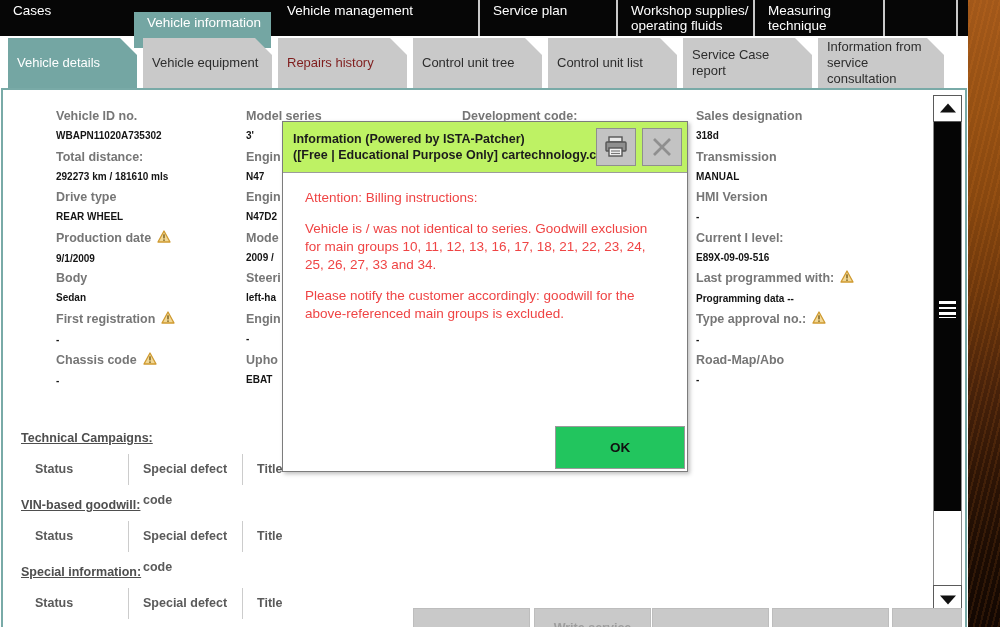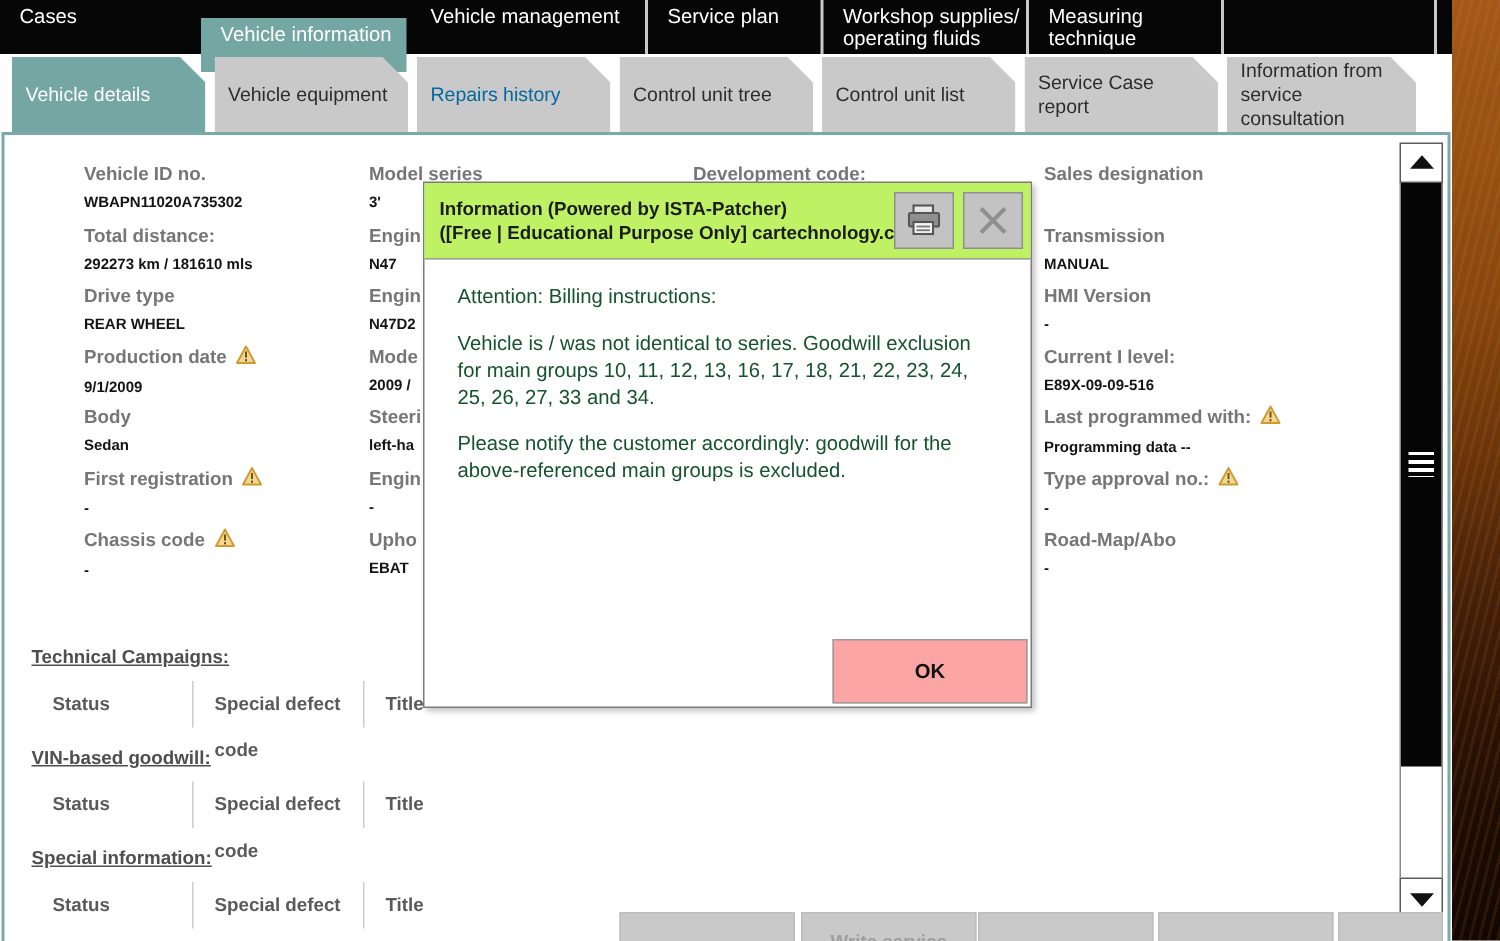--- a/index.html
+++ b/index.html
@@ -14,31 +14,31 @@
   }
 
   
   .topbar { position:absolute; left:0; top:0; width:968px; height:36px; background:#060606; display:flex; }
   .ttab { color:#fff; font-size:13.5px; line-height:15px; padding:3px 0 0 13px; height:36px;
     border-left:2px solid #c8c8c8; cursor:pointer; }
   .ttab.first { border-left:none; }
   .ttab.nosep { border-left:none; }
   .ttab.active { background:#74a6a3; border-left:none; margin:12px 3px; }
   .w-cases { width:131px; } .w-vinfo { width:137px; } .w-vmgmt { width:156px; }
-  .w-splan { width:117px; } .w-wsupp { width:137px; } .w-mtech { width:130px; }
+  .w-splan { width:138px;margin-left:48px; } .w-wsupp { width:137px; } .w-mtech { width:130px; }
   .ttab-fill { flex:1; border-left:2px solid #c8c8c8; }
   .ttab-fill2 { width:12px; border-left:2px solid #c8c8c8; }
 
   
   .subtabs { position:absolute; left:8px; top:38px; height:50px; display:flex; gap:6px; }
   .stab { width:129px; height:50px; background:#c9c9c9; color:#2d2d2d; font-size:13px; line-height:16px;
     display:flex; align-items:center; padding:2px 6px 2px 9px; cursor:pointer;
     clip-path:polygon(0 0, calc(100% - 17px) 0, 100% 17px, 100% 100%, 0 100%); }
   .stab.active { background:#74a6a3; color:#fff; }
-  .stab.disabled { color:#0369a1; cursor:default; }
+  .stab.disabled { color:#7f1d1d; cursor:default; }
   .stab.last { width:126px; }
 
   
   .content { position:absolute; left:1px; top:88px; width:966px; height:545px;
     background:#fff; border:2px solid #79aaa7; }
   .col { position:absolute; top:16px; }
   .col-left  { left:18px;  width:215px;margin-left:35px; }
   .col-mid   { left:243px; width:215px; }
   .col-dev   { left:459px; width:220px; }
   .col-right { left:693px; width:230px; }
@@ -78,24 +78,24 @@
   
   .dialog { position:absolute; left:282px; top:121px; width:406px; height:351px;
     background:#fff; border:1px solid #7c7c7c; box-shadow:2px 2px 4px rgba(0,0,0,0.25); }
   .dlg-titlebar { height:51px; background:#bef264; border-bottom:1px solid #9c9c9c; position:relative;
     padding:9px 96px 0 10px; }
   .dlg-title { font-size:12.5px; font-weight:bold; color:#1c1c1c; line-height:16px; white-space:nowrap; }
   .dlg-btn { position:absolute; top:6px; width:40px; height:38px; background:#c3c3c3;
     border:1px solid #8f8f8f; cursor:pointer; }
   .dlg-print { right:51px; } .dlg-close { right:5px; }
   .dlg-btn svg { position:absolute; left:50%; top:50%; transform:translate(-50%,-50%); }
-  .dlg-body { padding:16px 22px 0 22px; font-size:13.5px; color:#14532d; line-height:18px; }
+  .dlg-body { padding:16px 22px 0 22px; font-size:13.5px; color:#ef4444; line-height:18px; }
   .dlg-body p { margin-bottom:13px; }
   .ok-btn { position:absolute; right:2px; bottom:2px; width:130px; height:43px;
-    background:#fca5a5; border:1px solid #9a9a9a; font-family:"Liberation Sans",sans-serif;
+    background:#22c55e; border:1px solid #9a9a9a; font-family:"Liberation Sans",sans-serif;
     font-size:13.5px; font-weight:bold; color:#111; cursor:pointer; }
 </style>
 </head>
 <body>
 
 <div class="app">
 
   <div class="topbar">
     <div class="ttab first w-cases"><span>Cases</span></div>
     <div class="ttab active w-vinfo"><span>Vehicle information</span></div>
@@ -223,20 +223,21 @@
       </div>
 
     <div class="col col-dev">
       <div class="flabel">Development code:</div>
     </div>
 
     <div class="col col-right">
 
         <div class="field">
           <div class="flabel"><span>Sales designation</span></div>
+          <div class="fvalue">318d</div>
         </div>
 
         <div class="field">
           <div class="flabel"><span>Transmission</span></div>
           <div class="fvalue">MANUAL</div>
         </div>
 
         <div class="field">
           <div class="flabel"><span>HMI Version</span></div>
           <div class="fvalue">-</div>

